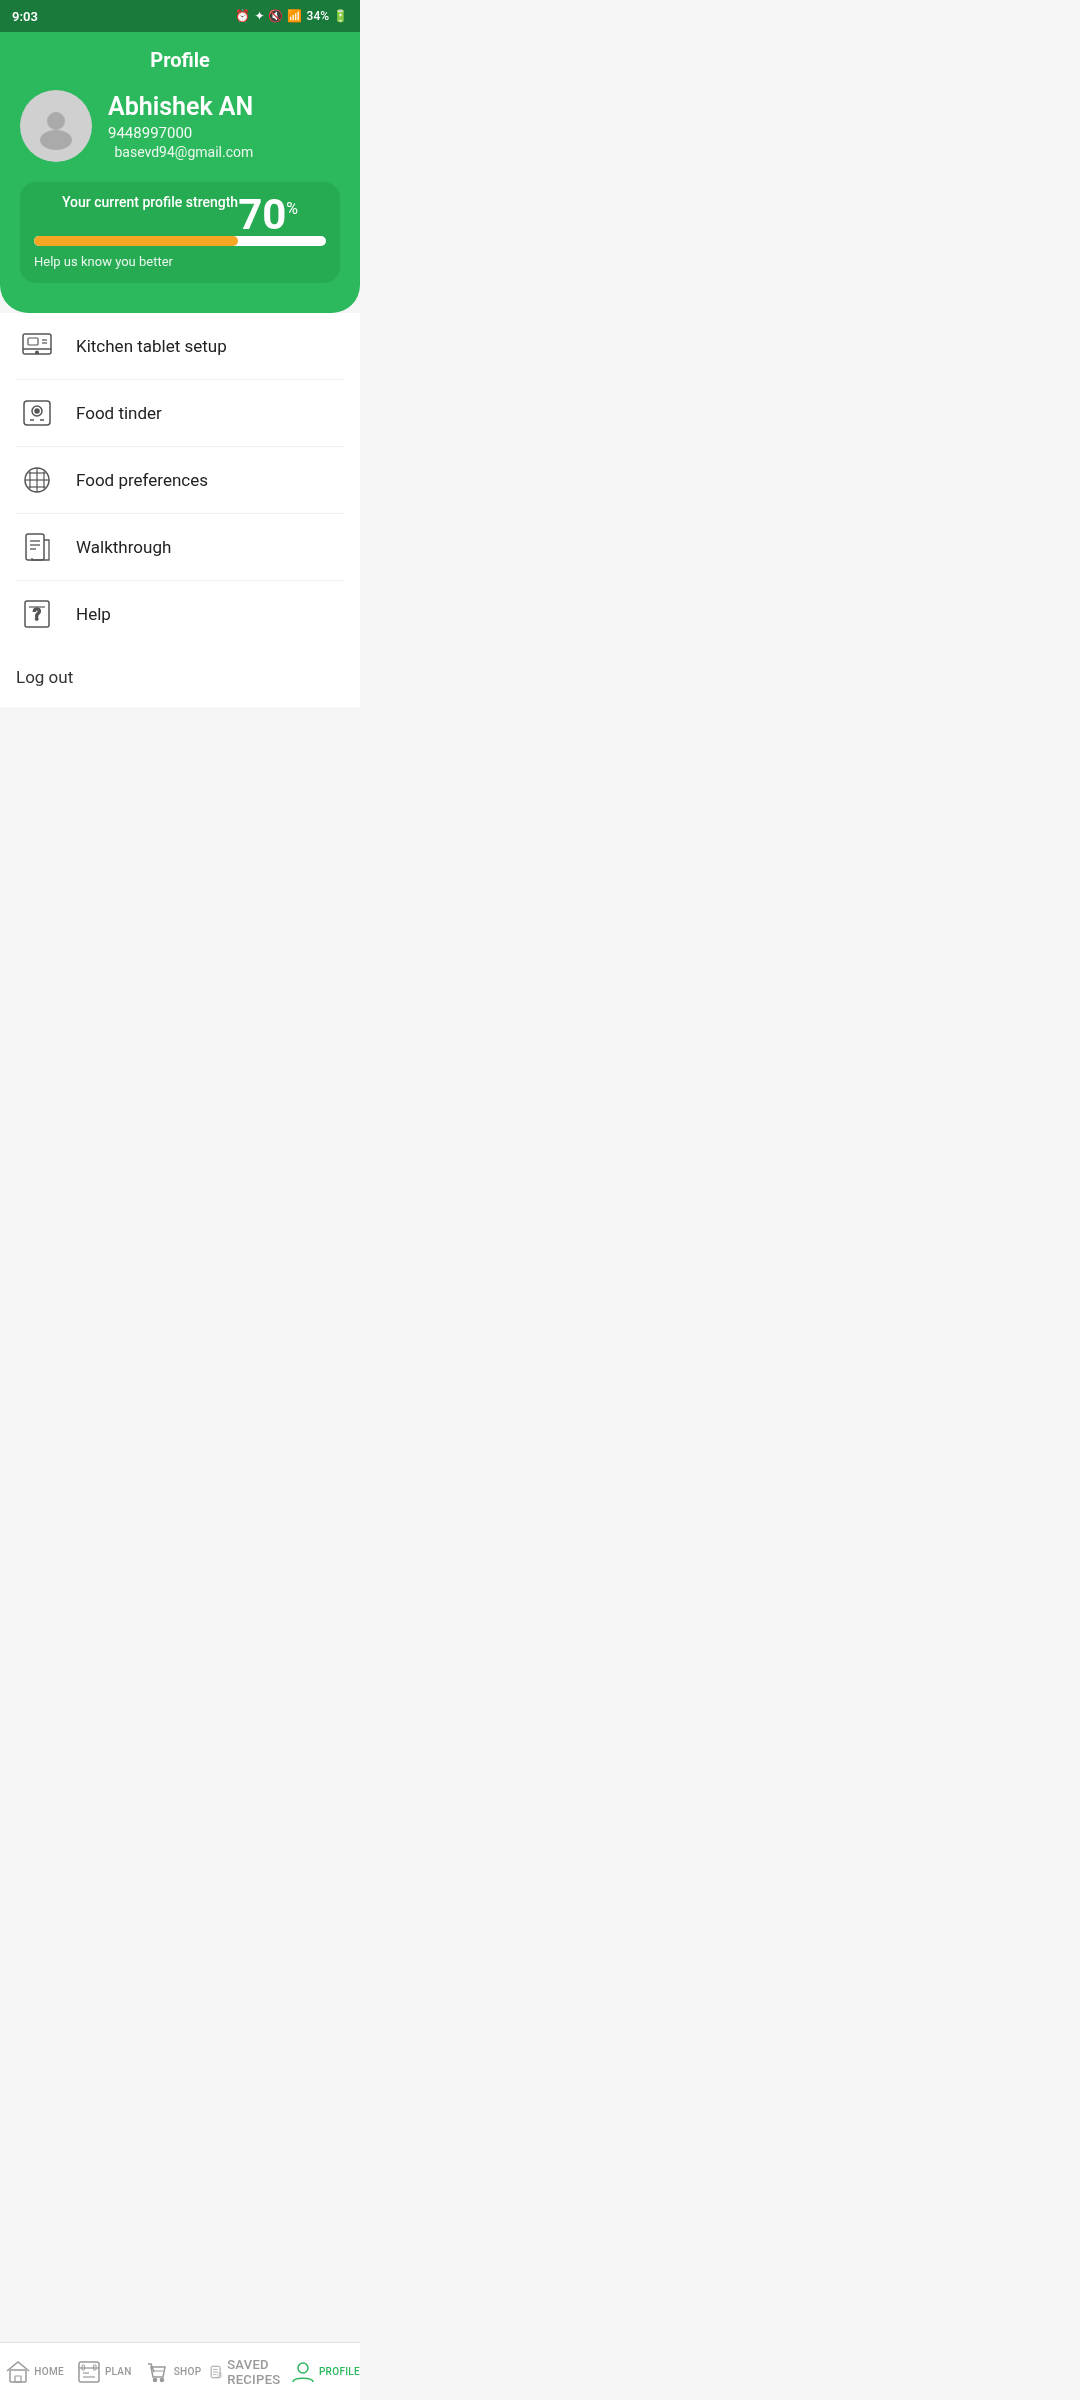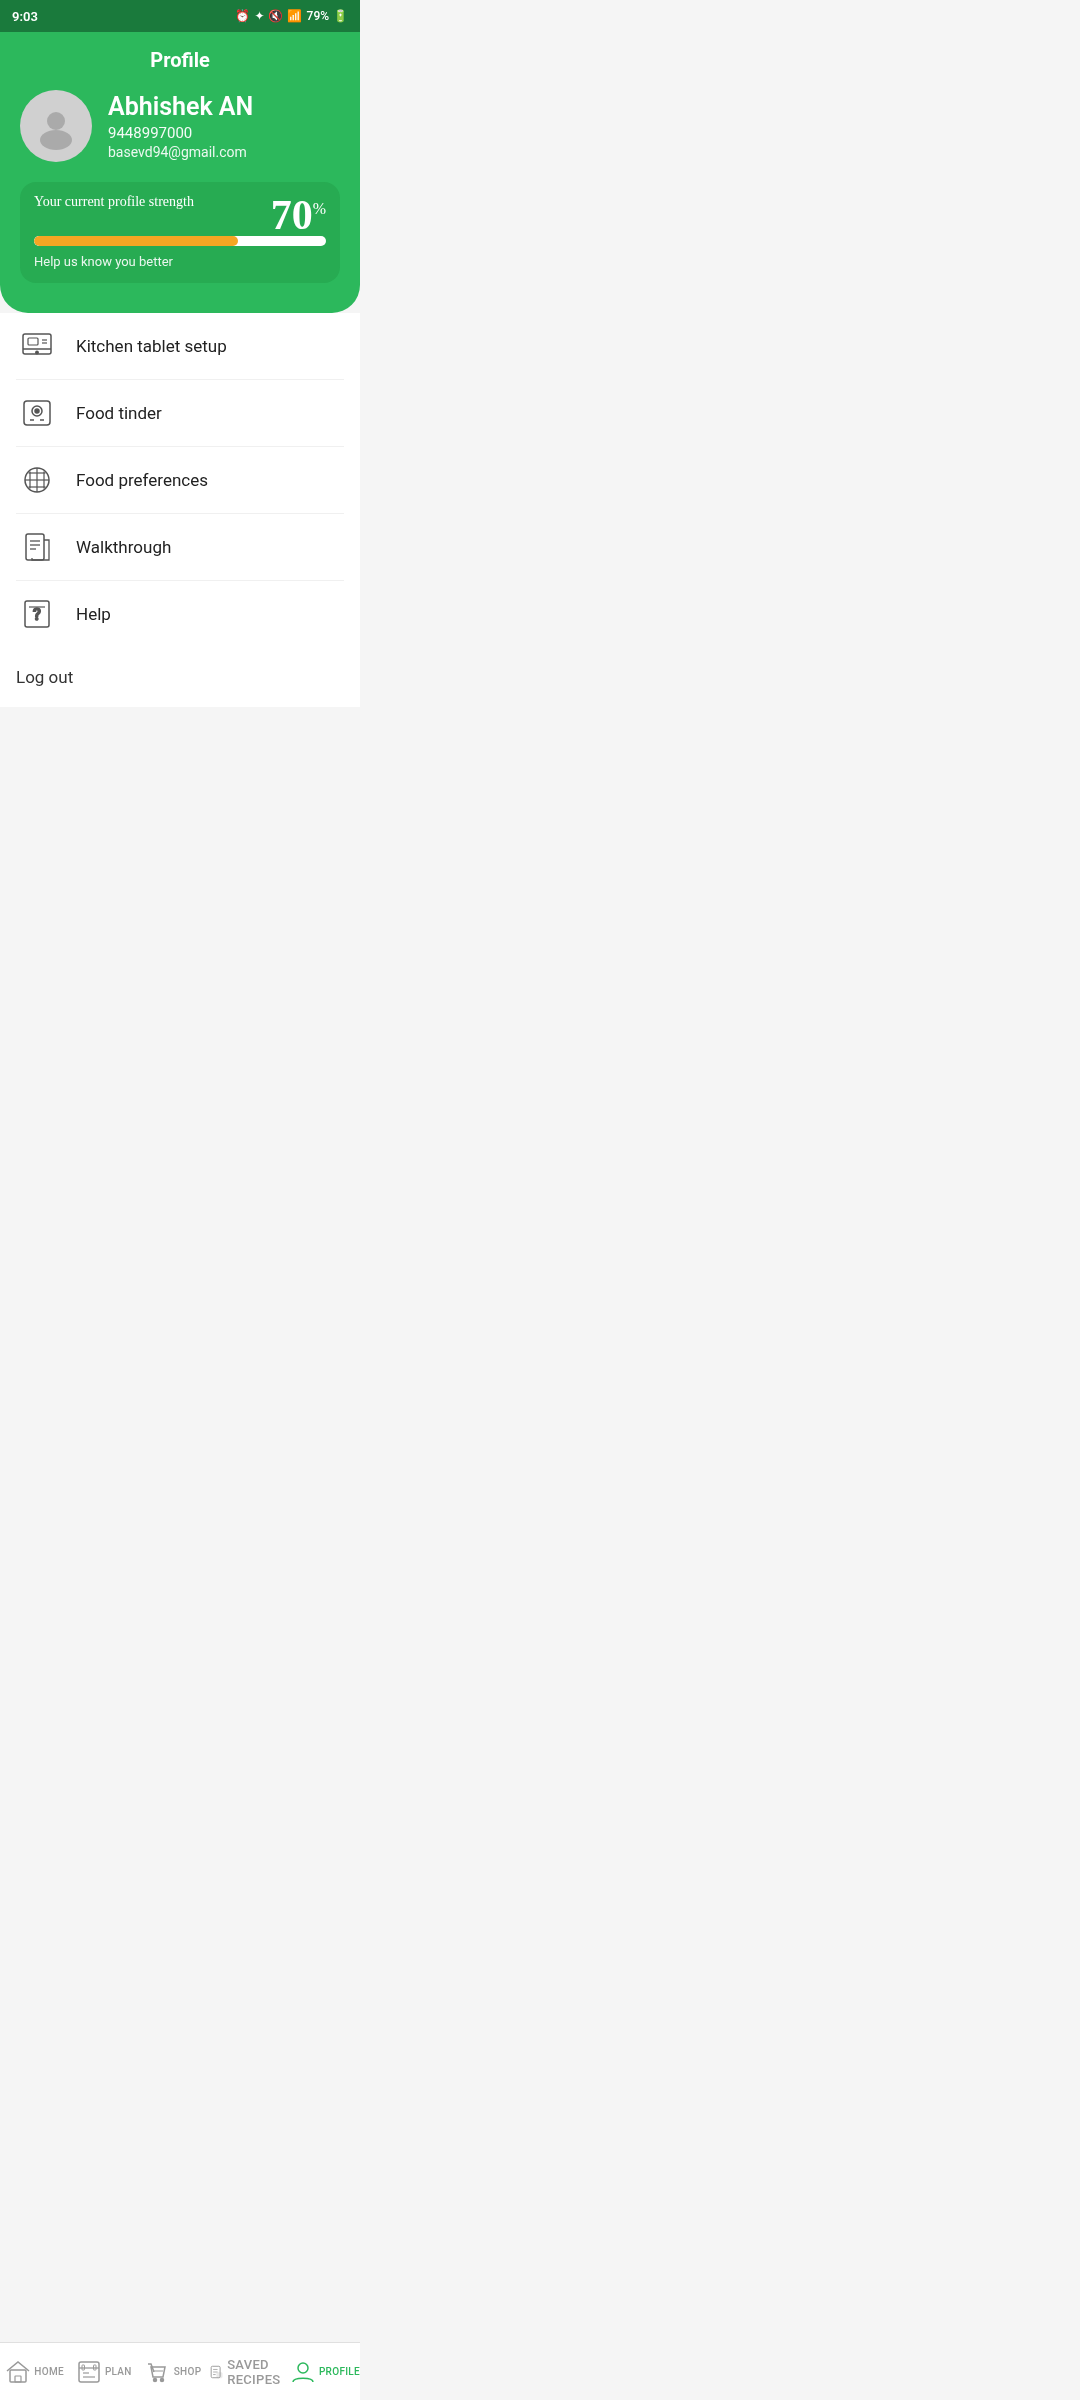--- a/index.html
+++ b/index.html
@@ -53,33 +53,32 @@
       background: #d0d0d0;
       display: flex;
       align-items: center;
       justify-content: center;
       flex-shrink: 0;
     }
     .avatar-circle svg { width: 48px; height: 48px; }
     .profile-text { color: white; }
     .profile-name { font-size: 25px; font-weight: 600; margin-bottom: 3px; }
     .profile-phone { font-size: 15px; margin-bottom: 2px; opacity: 0.95; }
-    .profile-email { font-size: 14px; opacity: 0.9; }
+    .profile-email { font-size: 14px; opacity: 0.9; text-align: right; }
 
     
     .strength-section {
       background: #27ab52;
       border-radius: 16px;
       padding: 12px 14px 14px;
     }
     .strength-top {
       display: flex;
       align-items: flex-start;
-      justify-content: space-between;
-      font-family: Liberation Serif, serif;
+      justify-content: center;
     }
     .strength-label {
       color: white;
       font-size: 14px;
       font-weight: 500;
       margin-bottom: 8px;
     }
     .strength-percent {
       color: white;
       font-size: 42px;
@@ -179,21 +178,21 @@
 </head>
 <body>
 
 <div class="status-bar">
   <span class="status-left">9:03</span>
   <div class="status-right">
     <span>⏰</span>
     <span>✦</span>
     <span>🔇</span>
     <span>📶</span>
-    <span>79%</span>
+    <span>34%</span>
     <span>🔋</span>
   </div>
 </div>
 
 <div class="profile-header">
   <div class="profile-title">Profile</div>
 
   <div class="profile-info">
     <div class="avatar-circle">
       <svg viewBox="0 0 48 48" fill="none" xmlns="http://www.w3.org/2000/svg">

